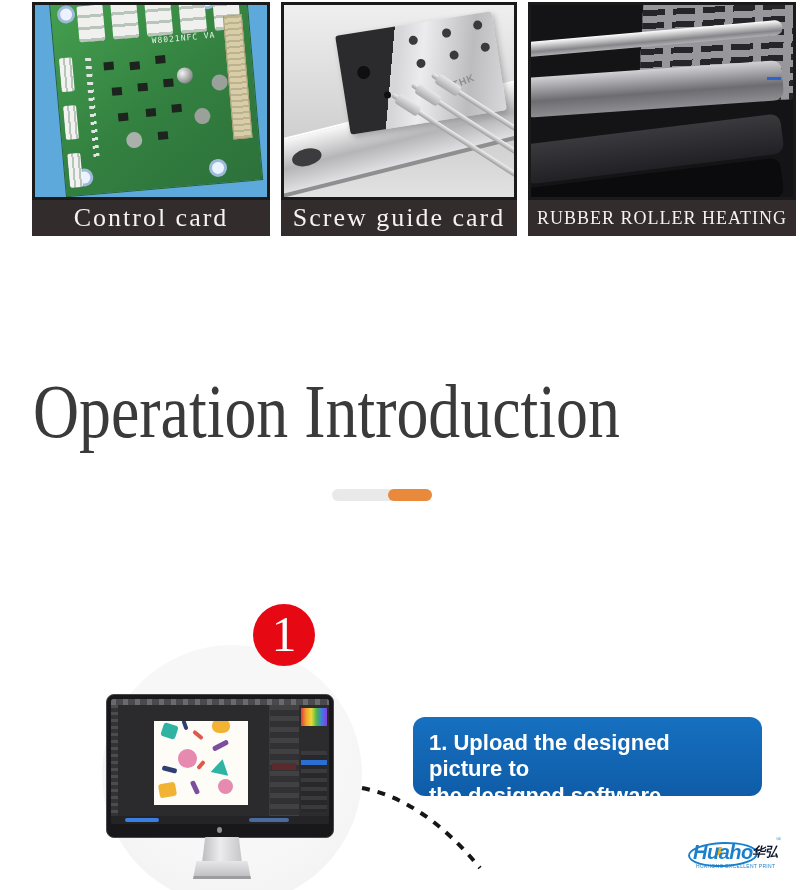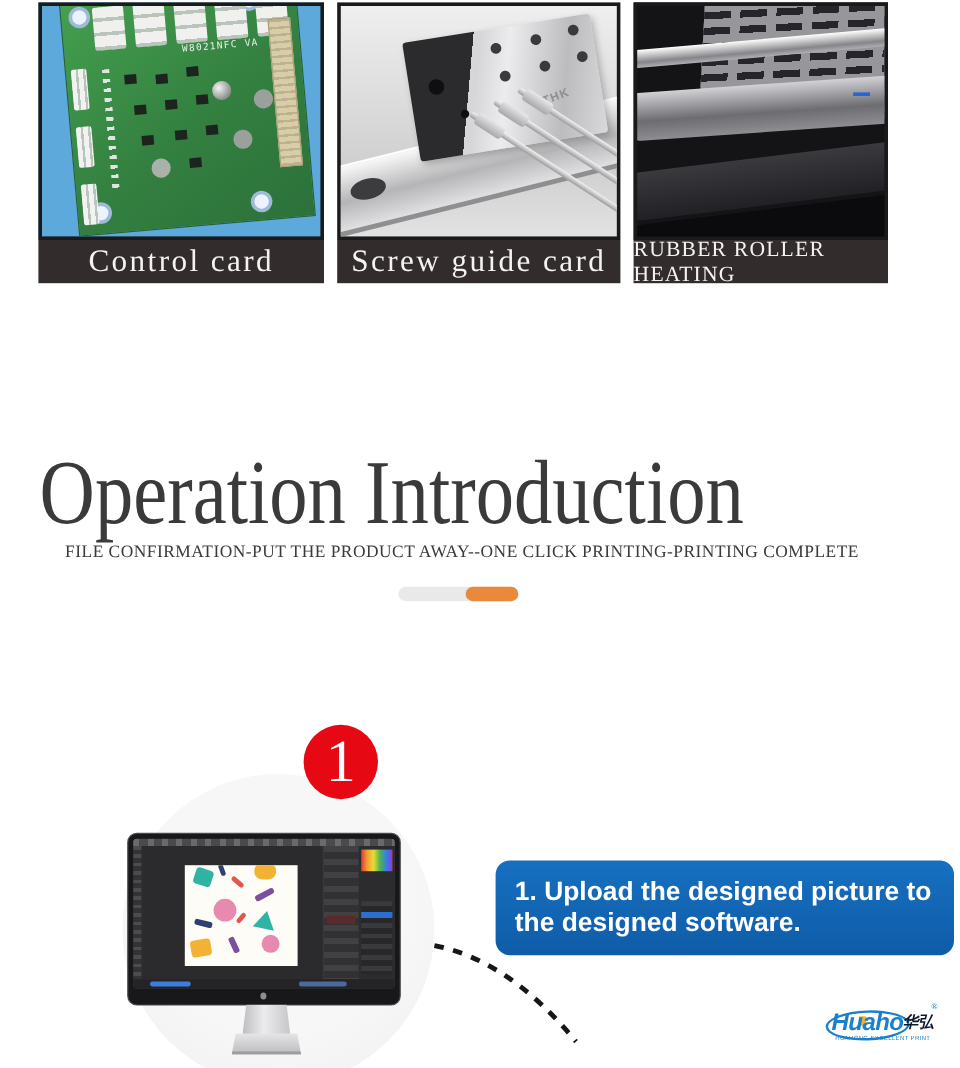--- a/index.html
+++ b/index.html
@@ -113,21 +113,21 @@
   .ps-bottombar .blue{position:absolute;left:14px;top:2px;width:34px;height:4px;background:#3a7ee2;border-radius:2px;}
   .ps-bottombar .blue2{position:absolute;right:40px;top:2px;width:40px;height:4px;background:#4a6a9e;border-radius:2px;}
   .apple-dot{position:absolute;left:50%;bottom:4px;width:5px;height:6px;margin-left:-3px;border-radius:50%;background:#8f8f93;}
   .stand-neck{position:absolute;left:202px;top:837px;width:40px;height:26px;
            background:linear-gradient(90deg,#bdbdbf,#ececee 45%,#c6c6c8);
            clip-path:polygon(8% 0,92% 0,100% 100%,0 100%);}
   .stand-base{position:absolute;left:193px;top:861px;width:58px;height:15px;
            background:linear-gradient(#e6e6e8,#c2c2c4);border-bottom:3px solid #9d9da1;
            clip-path:polygon(6% 0,94% 0,100% 100%,0 100%);}
 
-  .step-box{position:absolute;left:413px;top:717px;width:382px;height:79px;box-sizing:border-box;
+  .step-box{position:absolute;left:413px;top:717px;width:349px;height:79px;box-sizing:border-box;
             background:linear-gradient(#1670c0,#0f5ca8);border-radius:12px;padding:13px 16px;
             color:#ffffff;font-family:"Liberation Sans",sans-serif;font-weight:bold;
             font-size:22px;line-height:1.2;}
   .step-box span{display:block;}
 
   .arc{position:absolute;left:352px;top:772px;}
 
   
   .logo{position:absolute;left:688px;top:834px;width:100px;height:36px;}
   .logo-ellipse{position:absolute;left:0;top:8px;width:66px;height:21px;border:2px solid #1b80cb;border-radius:50%;
@@ -185,34 +185,33 @@
         <div class="rail-face-hole"></div>
         <span class="rail-brand">THK</span>
       </div>
       <div class="screw" style="left:96px;top:128px;"></div>
       <div class="screw" style="left:116px;top:118px;"></div>
       <div class="screw" style="left:136px;top:108px;"></div>
     </div>
     <figcaption class="caption-bar">Screw guide card</figcaption>
   </figure>
 
-  <figure class="feature" style="left:528px;width:212px;margin:0;">
+  <figure class="feature" style="left:528px;width:268px;margin:0;">
     <div class="photo roller">
       <div class="vent"></div>
       <div class="rollbar roll1"></div>
       <div class="rollbar roll2"></div>
       <div class="blue-dot"></div>
       <div class="rollbar roll3"></div>
       <div class="rollbar roll4"></div>
     </div>
     <figcaption class="caption-bar small">RUBBER ROLLER HEATING</figcaption>
   </figure>
 
   <h1 class="op-title">Operation Introduction</h1>
-  <p class="op-sub">FILE CONFIRMATION-PUT THE PRODUCT AWAY--ONE CLICK PRINTING-PRINTING COMPLETE</p>
   <div class="divider">
     <span class="divider-orange"></span>
   </div>
 
   <div class="big-circle"></div>
 
   <div class="monitor">
     <div class="screen">
       <div class="ps-menubar"></div>
       <div class="ps-left"></div>

